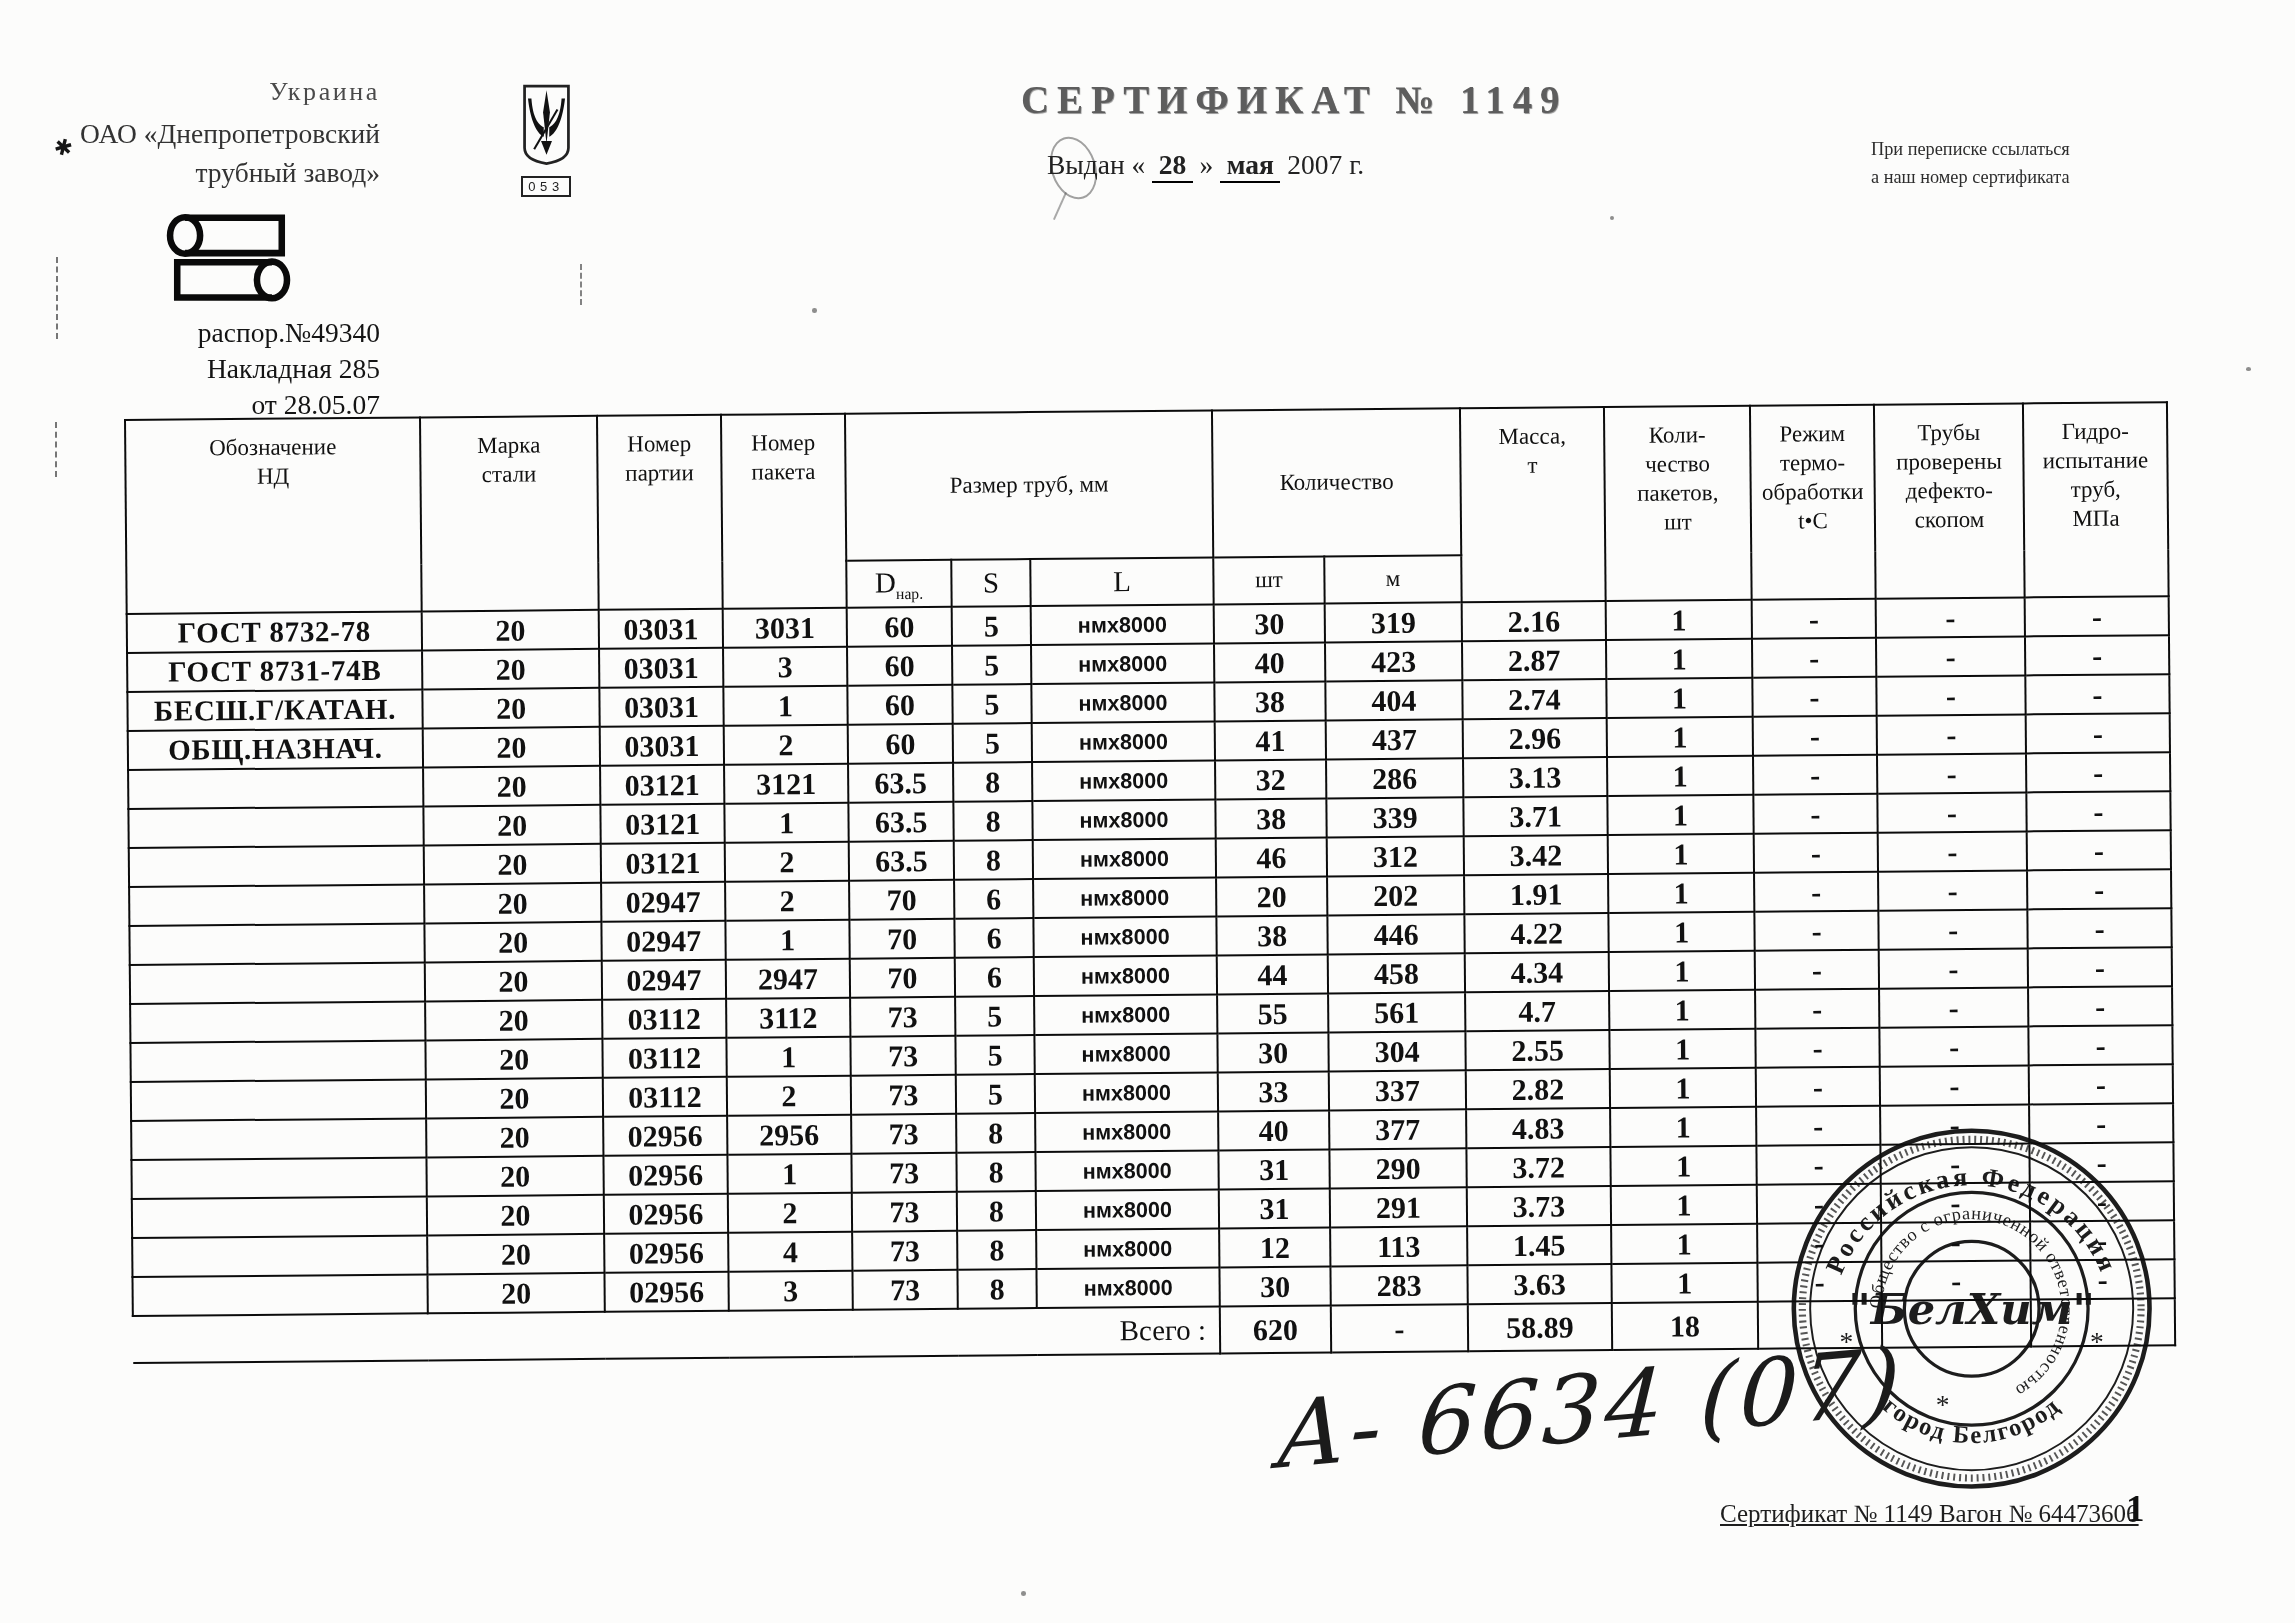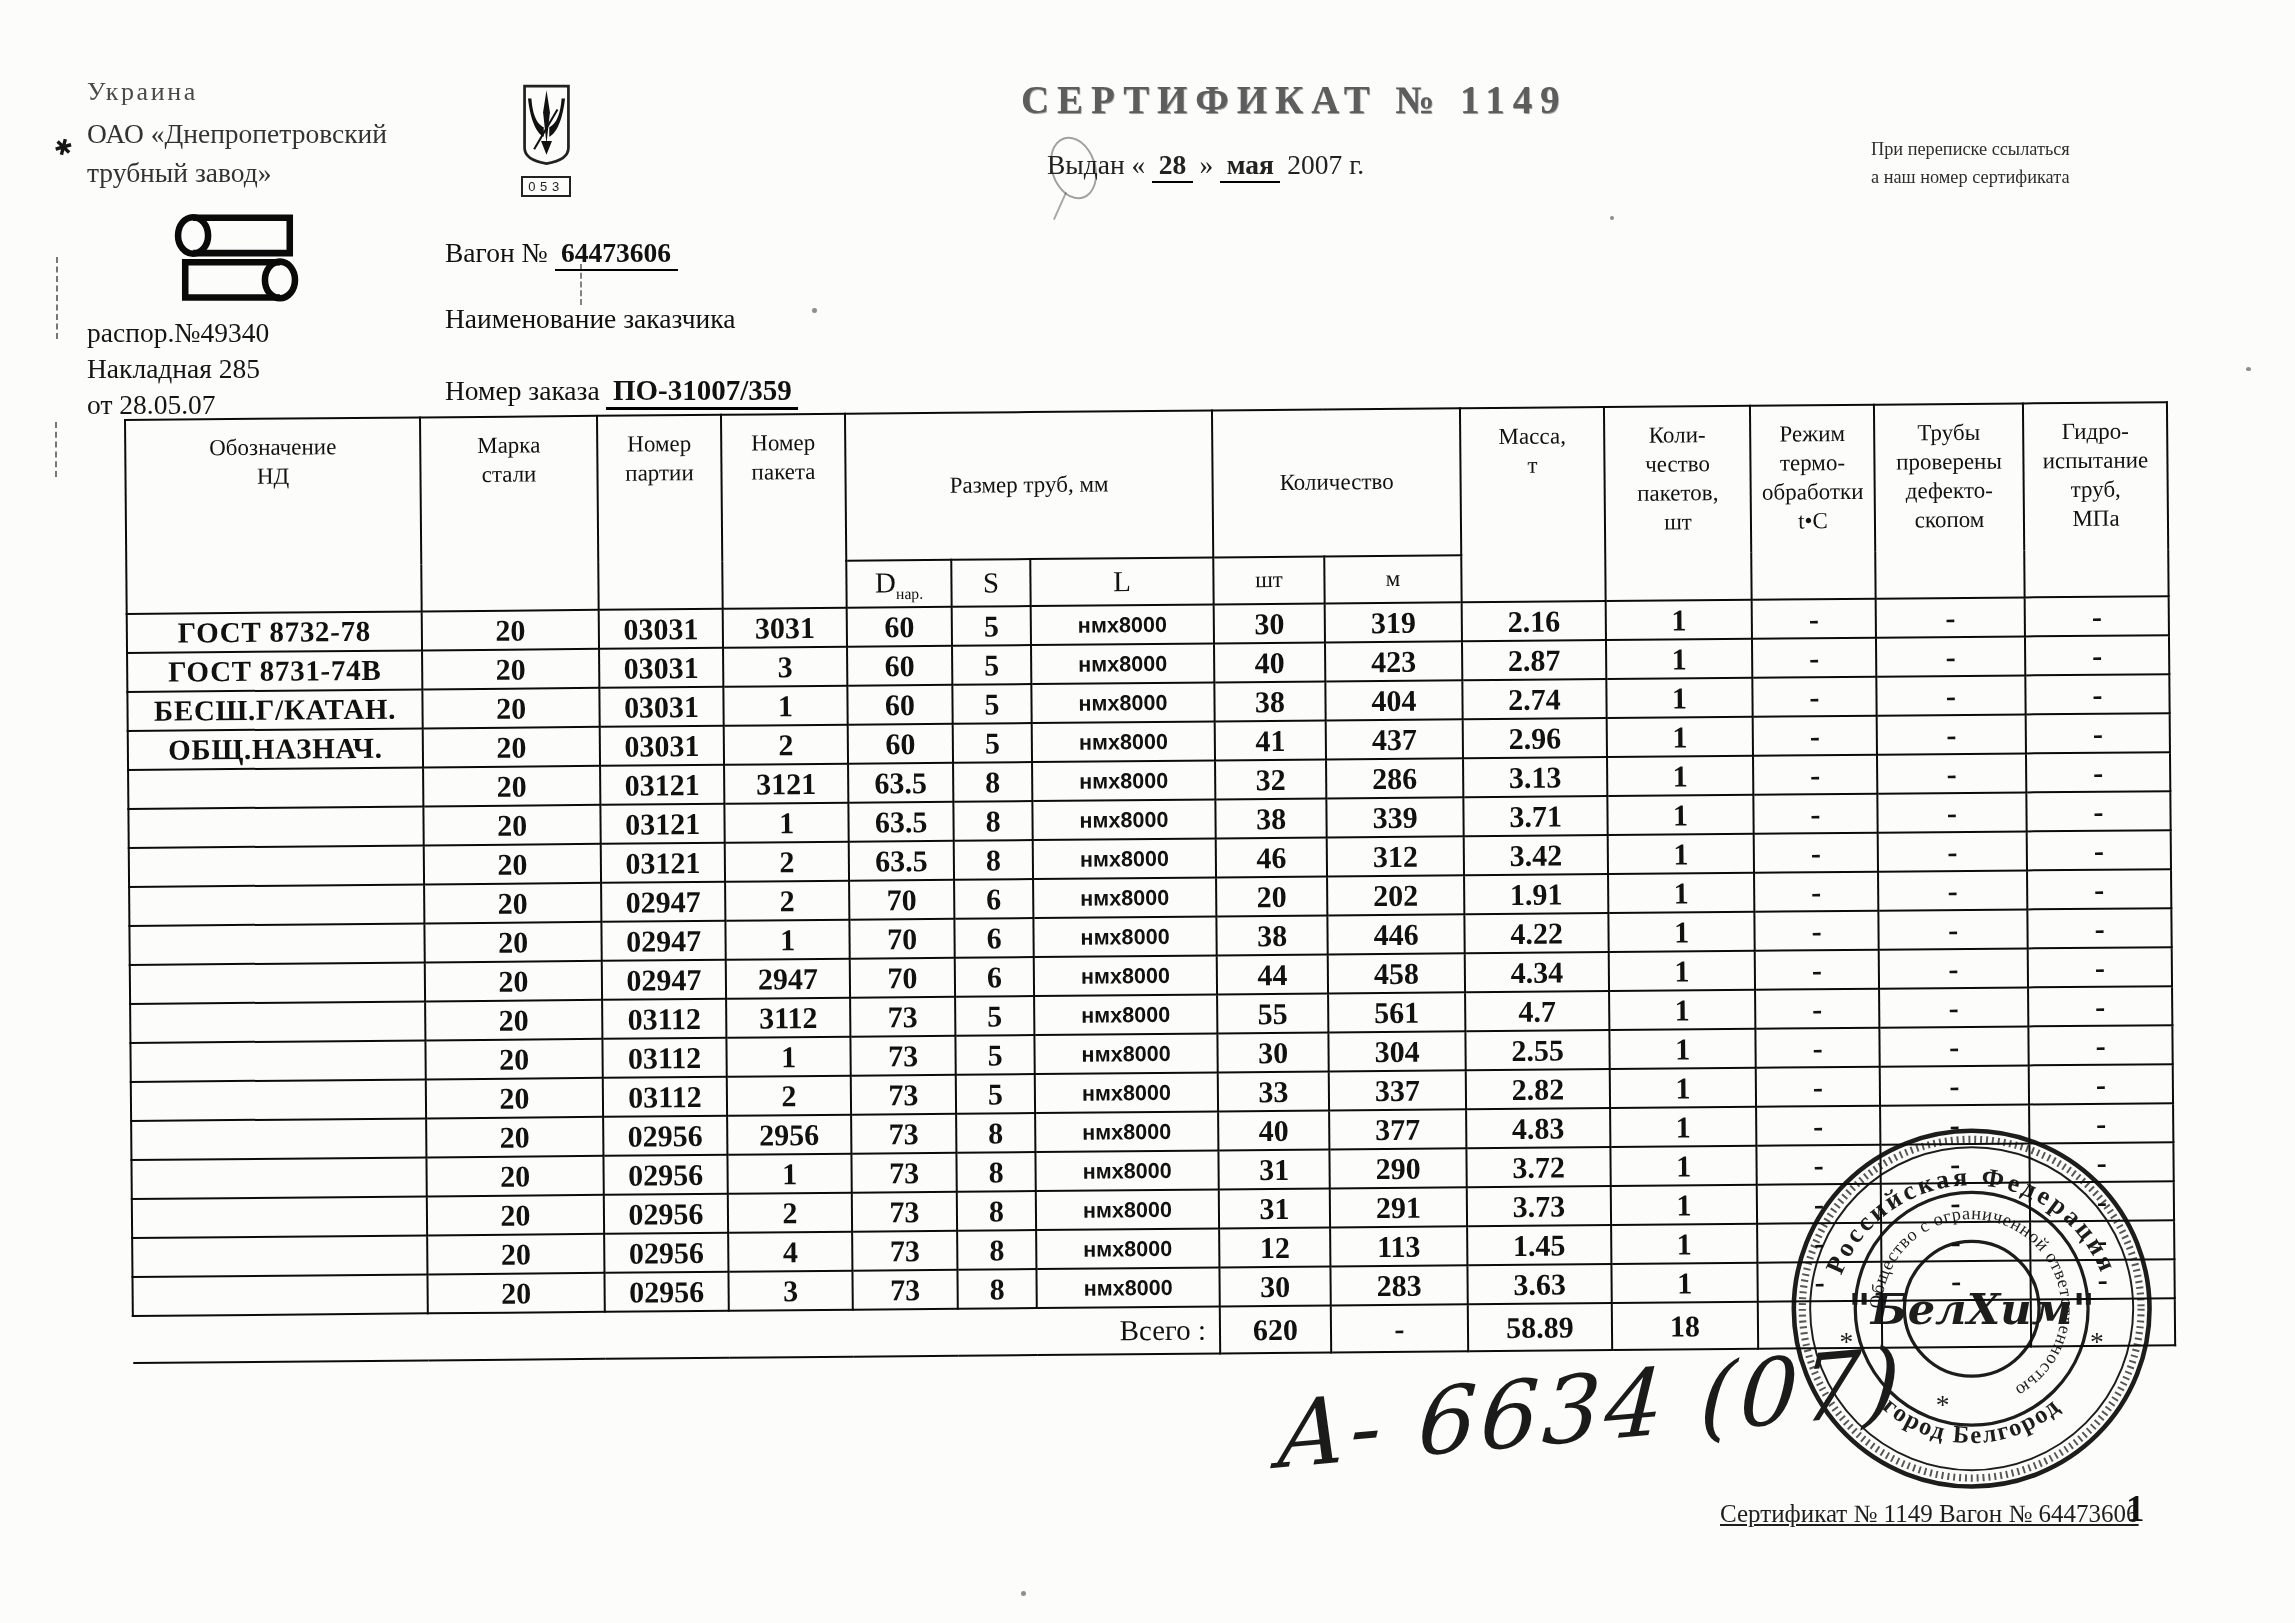--- a/index.html
+++ b/index.html
@@ -1,19 +1,19 @@
 <!DOCTYPE html>
 <html style="font-size:10.5px"><head>
 <meta charset="utf-8">
 <style>
   html,body{margin:0;padding:0;background:#888;}
   .page{position:relative;width:2295px;height:1623px;background:#fcfcfb;overflow:hidden;
         font-family:"Liberation Serif",serif;color:#111;}
   
-  .org{position:absolute;left:79px;top:77px;width:301px;text-align:left;margin-left:8px;}
+  .org{position:absolute;left:79px;top:77px;width:301px;text-align:right;}
   .org-country{font-size:26px;color:#4a4a4a;letter-spacing:2.6px;}
   .org-name{font-size:27.5px;color:#333;line-height:1.45;margin-top:6.5px;}
   .pipes{display:block;margin:17px auto 0 auto;}
   .raspor{font-size:27.5px;margin-top:3.9px;color:#141414;}
   .raspor.first{margin-top:9.2px;}
   
   .emblem{position:absolute;left:510px;top:82px;width:72px;text-align:center;}
   .emblem-code{display:inline-block;margin-top:6.5px;border:2px solid #222;padding:1.3px 5.2px;
                font-family:"Liberation Sans",sans-serif;font-size:13px;letter-spacing:4.6px;color:#222;}
   
@@ -111,31 +111,20 @@
       <path d="M10,6 H74 V96 Q74 114 42 119 Q10 114 10 96 Z" fill="none" stroke="#222" stroke-width="4"></path>
       <path d="M42,12 L47,44 L42,90 L37,44 Z" fill="#111"></path>
       <path d="M20,24 C22,52 30,62 38,66 L38,80 C26,74 18,52 15,24 Z" fill="#111"></path>
       <path d="M64,24 C62,52 54,62 46,66 L46,80 C58,74 66,52 69,24 Z" fill="#111"></path>
       <path d="M34,86 L42,106 L50,86 Z" fill="#111"></path>
       <path d="M24,98 L58,40" stroke="#111" stroke-width="3" fill="none"></path>
     </svg>
     <div class="emblem-code">053</div>
   </div>
 
-  <div class="wagon-block">
-    <div class="wb-line">
-      <span>Вагон №</span>
-      <span class="uline">64473606</span>
-    </div>
-    <div class="wb-line customer">Наименование заказчика</div>
-    <div class="wb-line">
-      <span>Номер заказа</span>
-      <span class="uline heavy">ПО-31007/359</span>
-    </div>
-  </div>
 
   <div class="title">СЕРТИФИКАТ № 1149</div>
   <div class="oval-artifact"></div>
   <div class="oval-tail"></div>
   <div class="issued">
     <span>Выдан «</span>
     <span class="uline">28</span>
     <span>»</span>
     <span class="uline">мая</span>
     <span>2007  г.</span>

